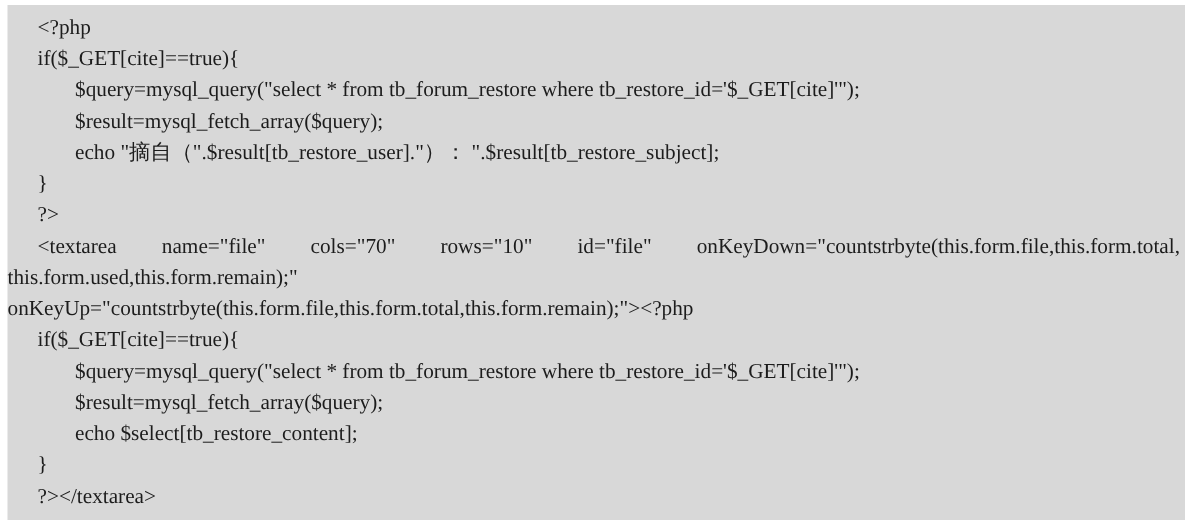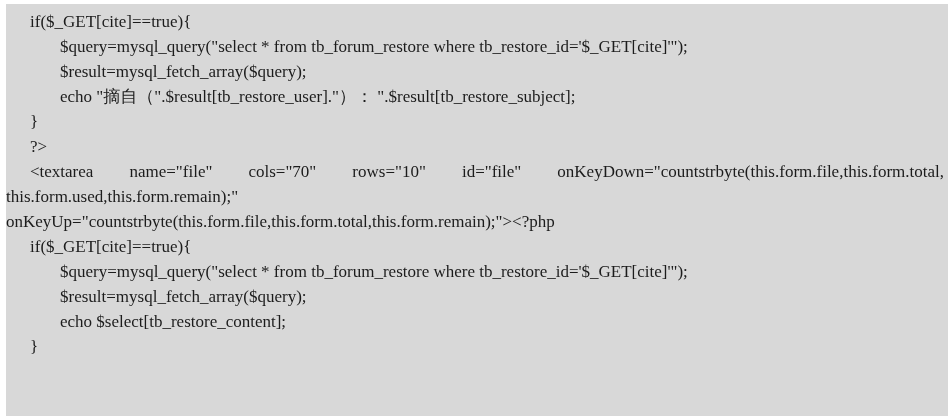--- a/index.html
+++ b/index.html
@@ -43,28 +43,30 @@
     text-align-last: justify;
     padding-right: 4px;
     word-spacing: 2px;
   }
 </style>
 </head>
 <body>
 
 <div class="page">
   <div class="code-block" id="code-block">
+      <div class="code-line indent-1">&lt;?php</div>
       <div class="code-line indent-1">if($_GET[cite]==true){</div>
       <div class="code-line indent-2">$query=mysql_query("select * from tb_forum_restore where tb_restore_id='$_GET[cite]'");</div>
       <div class="code-line indent-2">$result=mysql_fetch_array($query);</div>
       <div class="code-line indent-2">echo "摘自（".$result[tb_restore_user]."）： ".$result[tb_restore_subject];</div>
       <div class="code-line indent-1">}</div>
       <div class="code-line indent-1">?&gt;</div>
       <div class="code-line indent-1 justify">&lt;textarea name="file" cols="70" rows="10" id="file" onKeyDown="countstrbyte(this.form.file,this.form.total,</div>
       <div class="code-line indent-0">this.form.used,this.form.remain);"</div>
       <div class="code-line indent-0">onKeyUp="countstrbyte(this.form.file,this.form.total,this.form.remain);"&gt;&lt;?php</div>
       <div class="code-line indent-1">if($_GET[cite]==true){</div>
       <div class="code-line indent-2">$query=mysql_query("select * from tb_forum_restore where tb_restore_id='$_GET[cite]'");</div>
       <div class="code-line indent-2">$result=mysql_fetch_array($query);</div>
       <div class="code-line indent-2">echo $select[tb_restore_content];</div>
       <div class="code-line indent-1">}</div>
+      <div class="code-line indent-1">?&gt;&lt;/textarea&gt;</div>
     </div>
 </div>
 
 </body></html>

